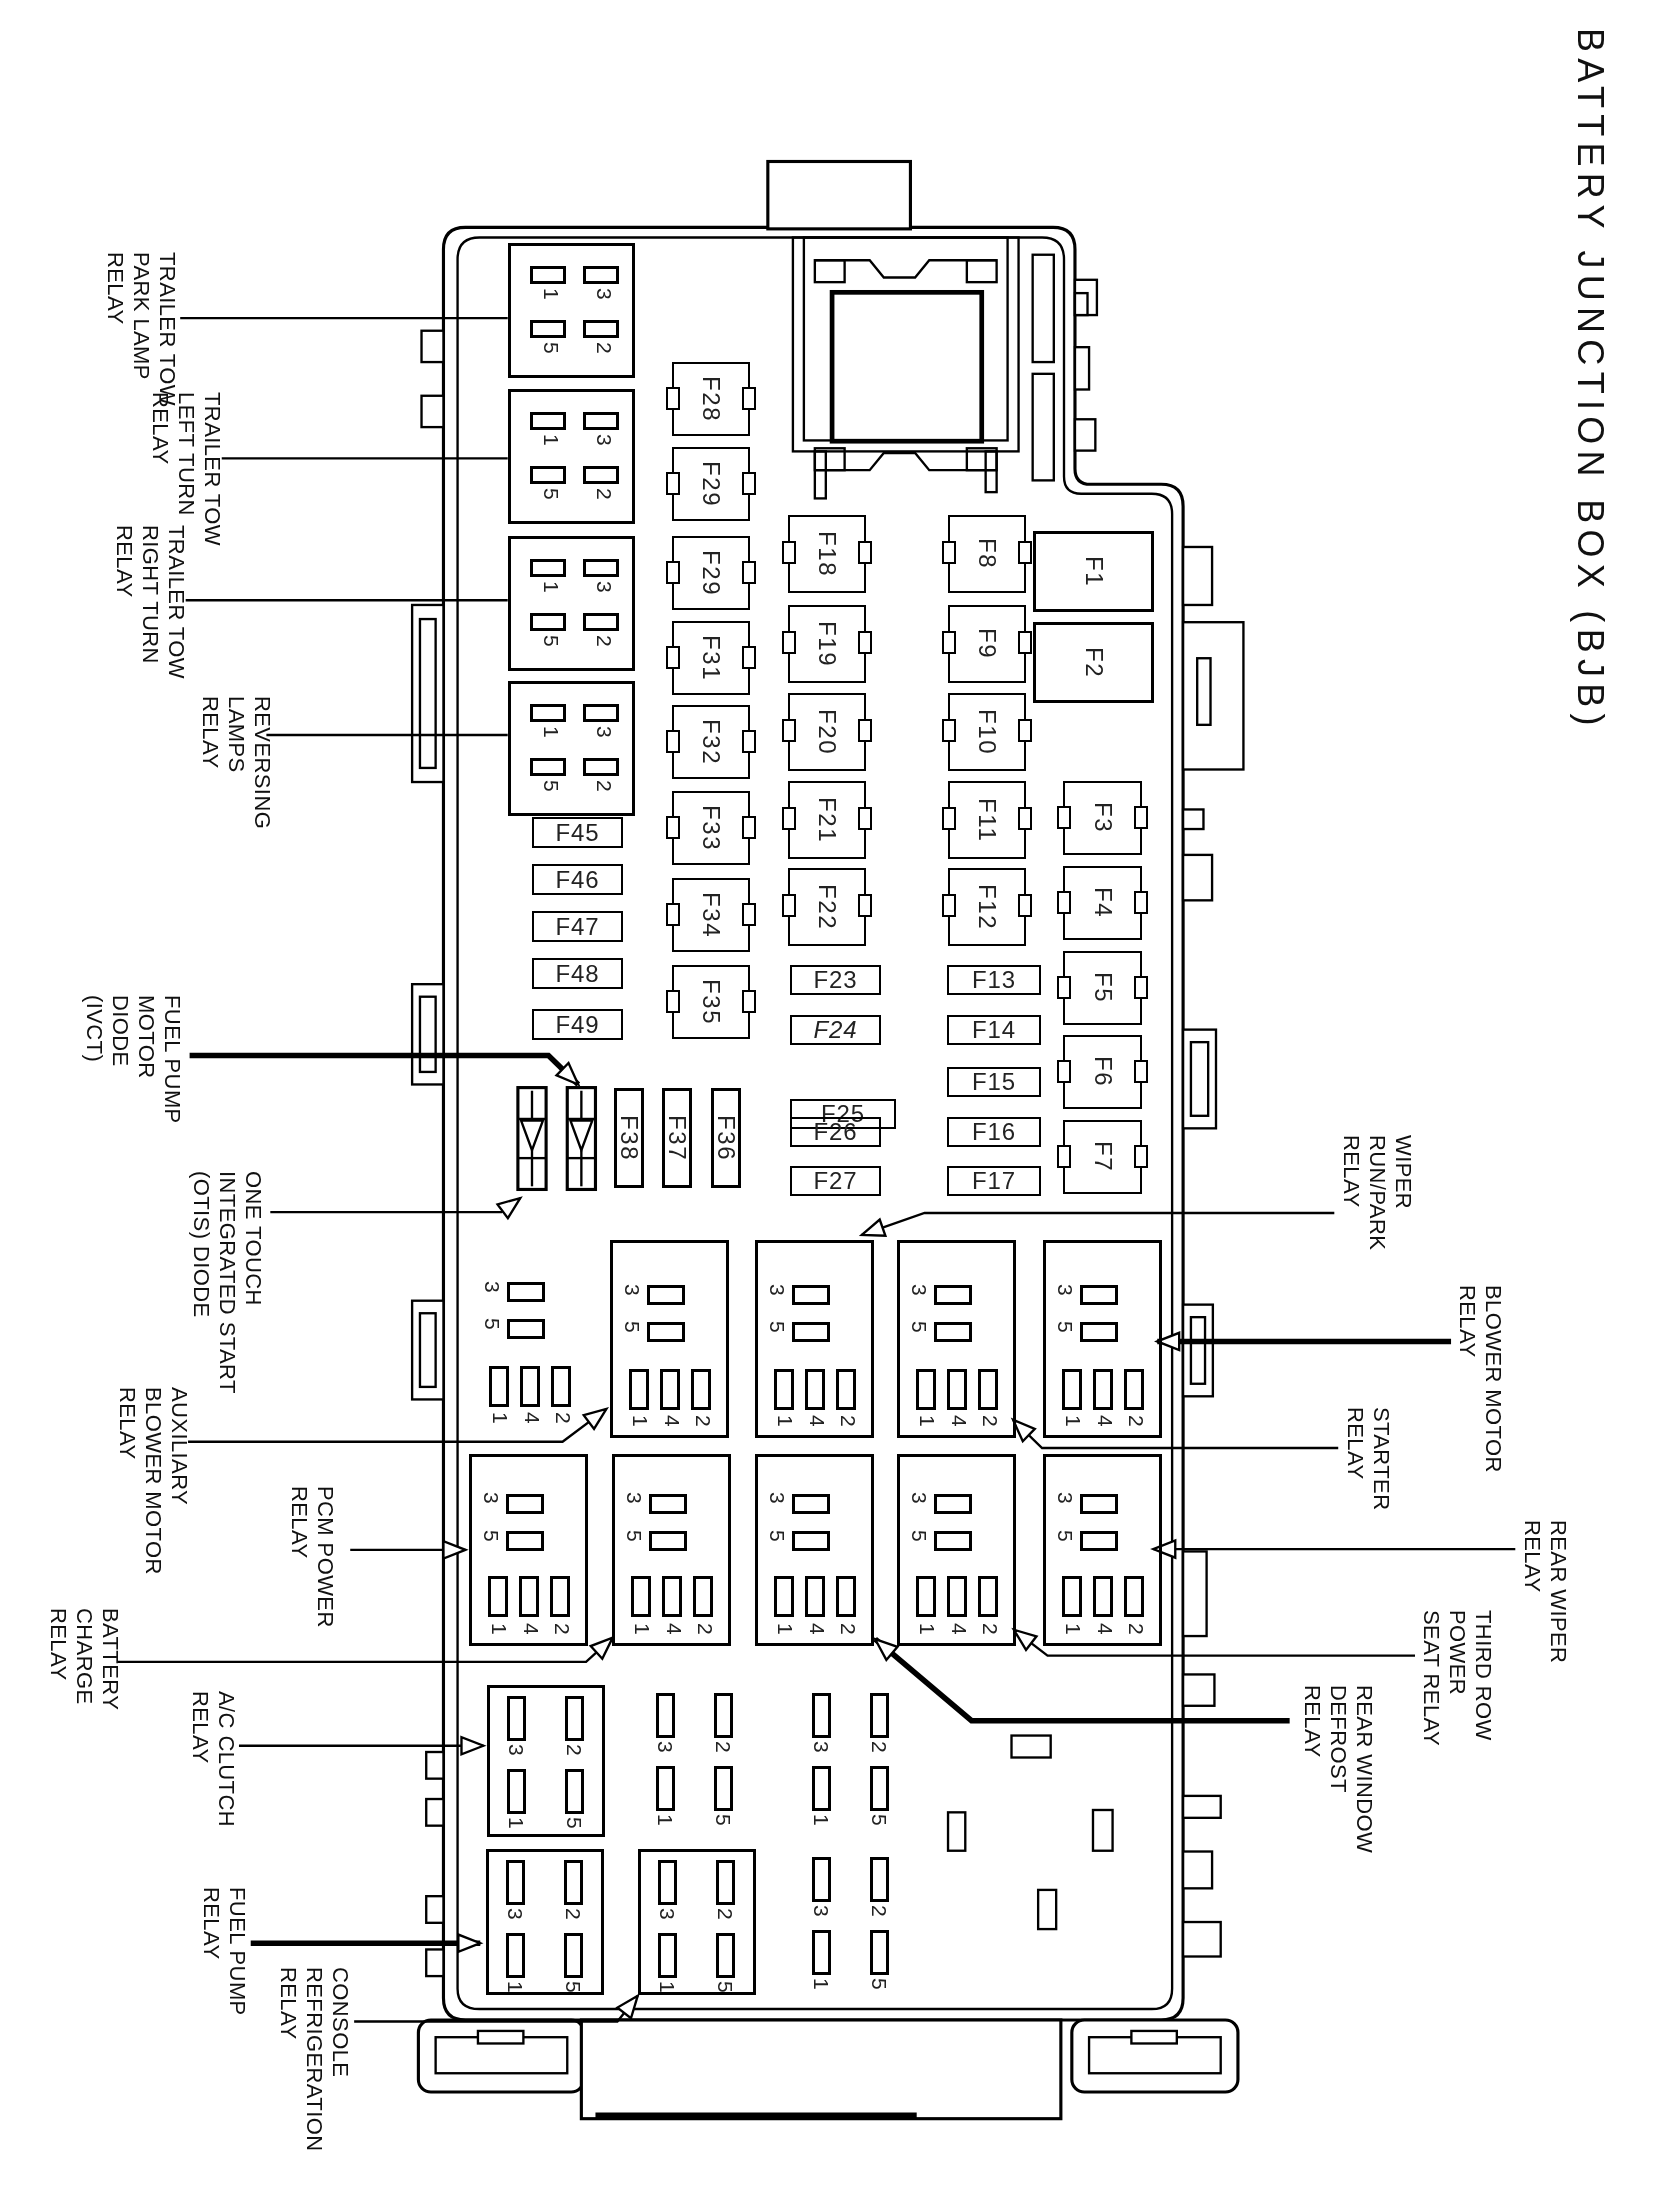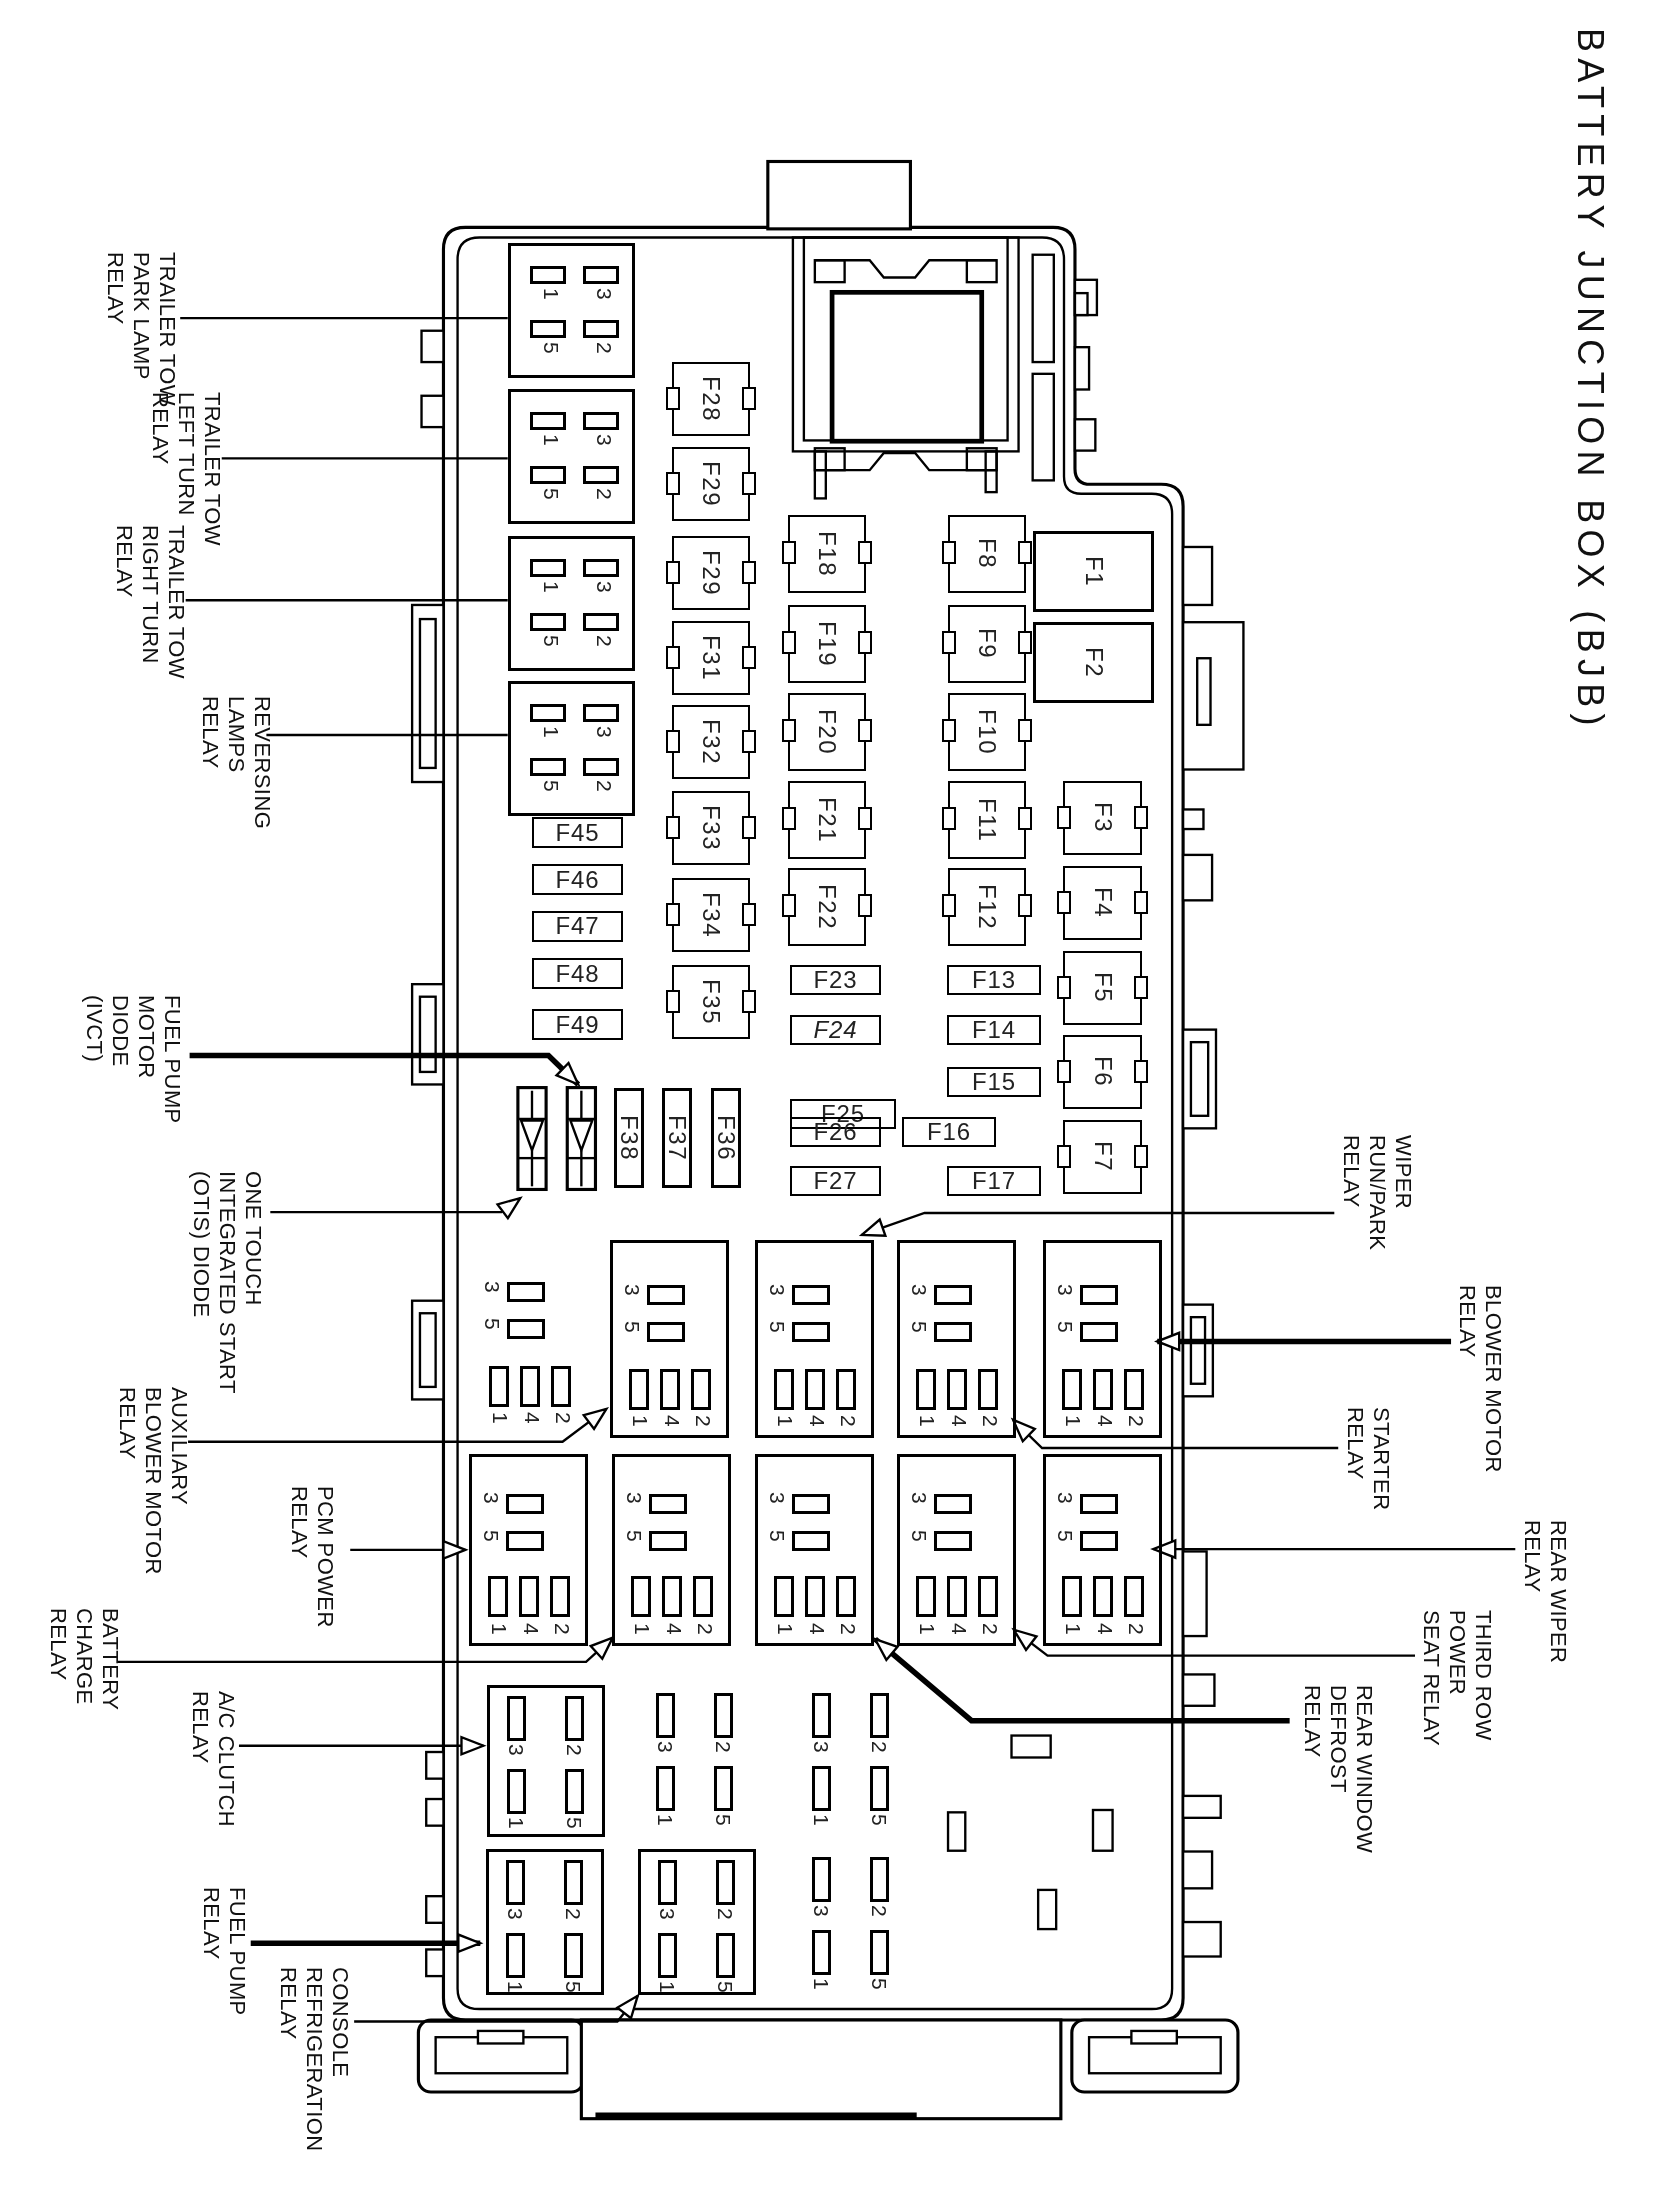--- a/index.html
+++ b/index.html
@@ -275,21 +275,21 @@
         <div class="vlab">F7</div>
         <div class="notch" style="left: -7.8px; top: 23px;"></div>
         <div class="notch" style="right: -7.8px; top: 23px;"></div>
       </div>
       <div class="fuse flat" style="left: 532px; top: 817px; width: 91px; height: 31px; position: absolute;">
         <div class="hlab">F45</div>
       </div>
       <div class="fuse flat" style="left: 532px; top: 864px; width: 91px; height: 31px; position: absolute;">
         <div class="hlab">F46</div>
       </div>
-      <div class="fuse flat" style="left: 532px; top: 911px; width: 91px; height: 31px; position: absolute; align-items: flex-end;">
+      <div class="fuse flat" style="left: 532px; top: 911px; width: 91px; height: 31px; position: absolute;">
         <div class="hlab">F47</div>
       </div>
       <div class="fuse flat" style="left: 532px; top: 958px; width: 91px; height: 31px; position: absolute; text-align: center;">
         <div class="hlab">F48</div>
       </div>
       <div class="fuse flat" style="left: 532px; top: 1009px; width: 91px; height: 31px; position: absolute;">
         <div class="hlab">F49</div>
       </div>
       <div class="fuse flat" style="left: 790px; top: 965px; width: 91px; height: 30px; position: absolute;">
         <div class="hlab">F23</div>
@@ -308,21 +308,21 @@
       </div>
       <div class="fuse flat" style="left: 947px; top: 965px; width: 94px; height: 30px; position: absolute;">
         <div class="hlab">F13</div>
       </div>
       <div class="fuse flat" style="left: 947px; top: 1015px; width: 94px; height: 30px; position: absolute;">
         <div class="hlab">F14</div>
       </div>
       <div class="fuse flat" style="left: 947px; top: 1067px; width: 94px; height: 30px; position: absolute;">
         <div class="hlab">F15</div>
       </div>
-      <div class="fuse flat" style="left: 902px; top: 1117px; width: 94px; height: 30px; position: absolute;">
+      <div class="fuse flat" style="left: 947px; top: 1117px; width: 94px; height: 30px; position: absolute;">
         <div class="hlab">F16</div>
       </div>
       <div class="fuse flat" style="left: 947px; top: 1166px; width: 94px; height: 30px; position: absolute;">
         <div class="hlab">F17</div>
       </div>
       <div class="fuse plain" style="left: 614px; top: 1088px; width: 30px; height: 100px; position: absolute;">
         <div class="vlab">F38</div>
       </div>
       <div class="fuse plain" style="left: 662px; top: 1088px; width: 30px; height: 100px; position: absolute;">
         <div class="vlab">F37</div>

